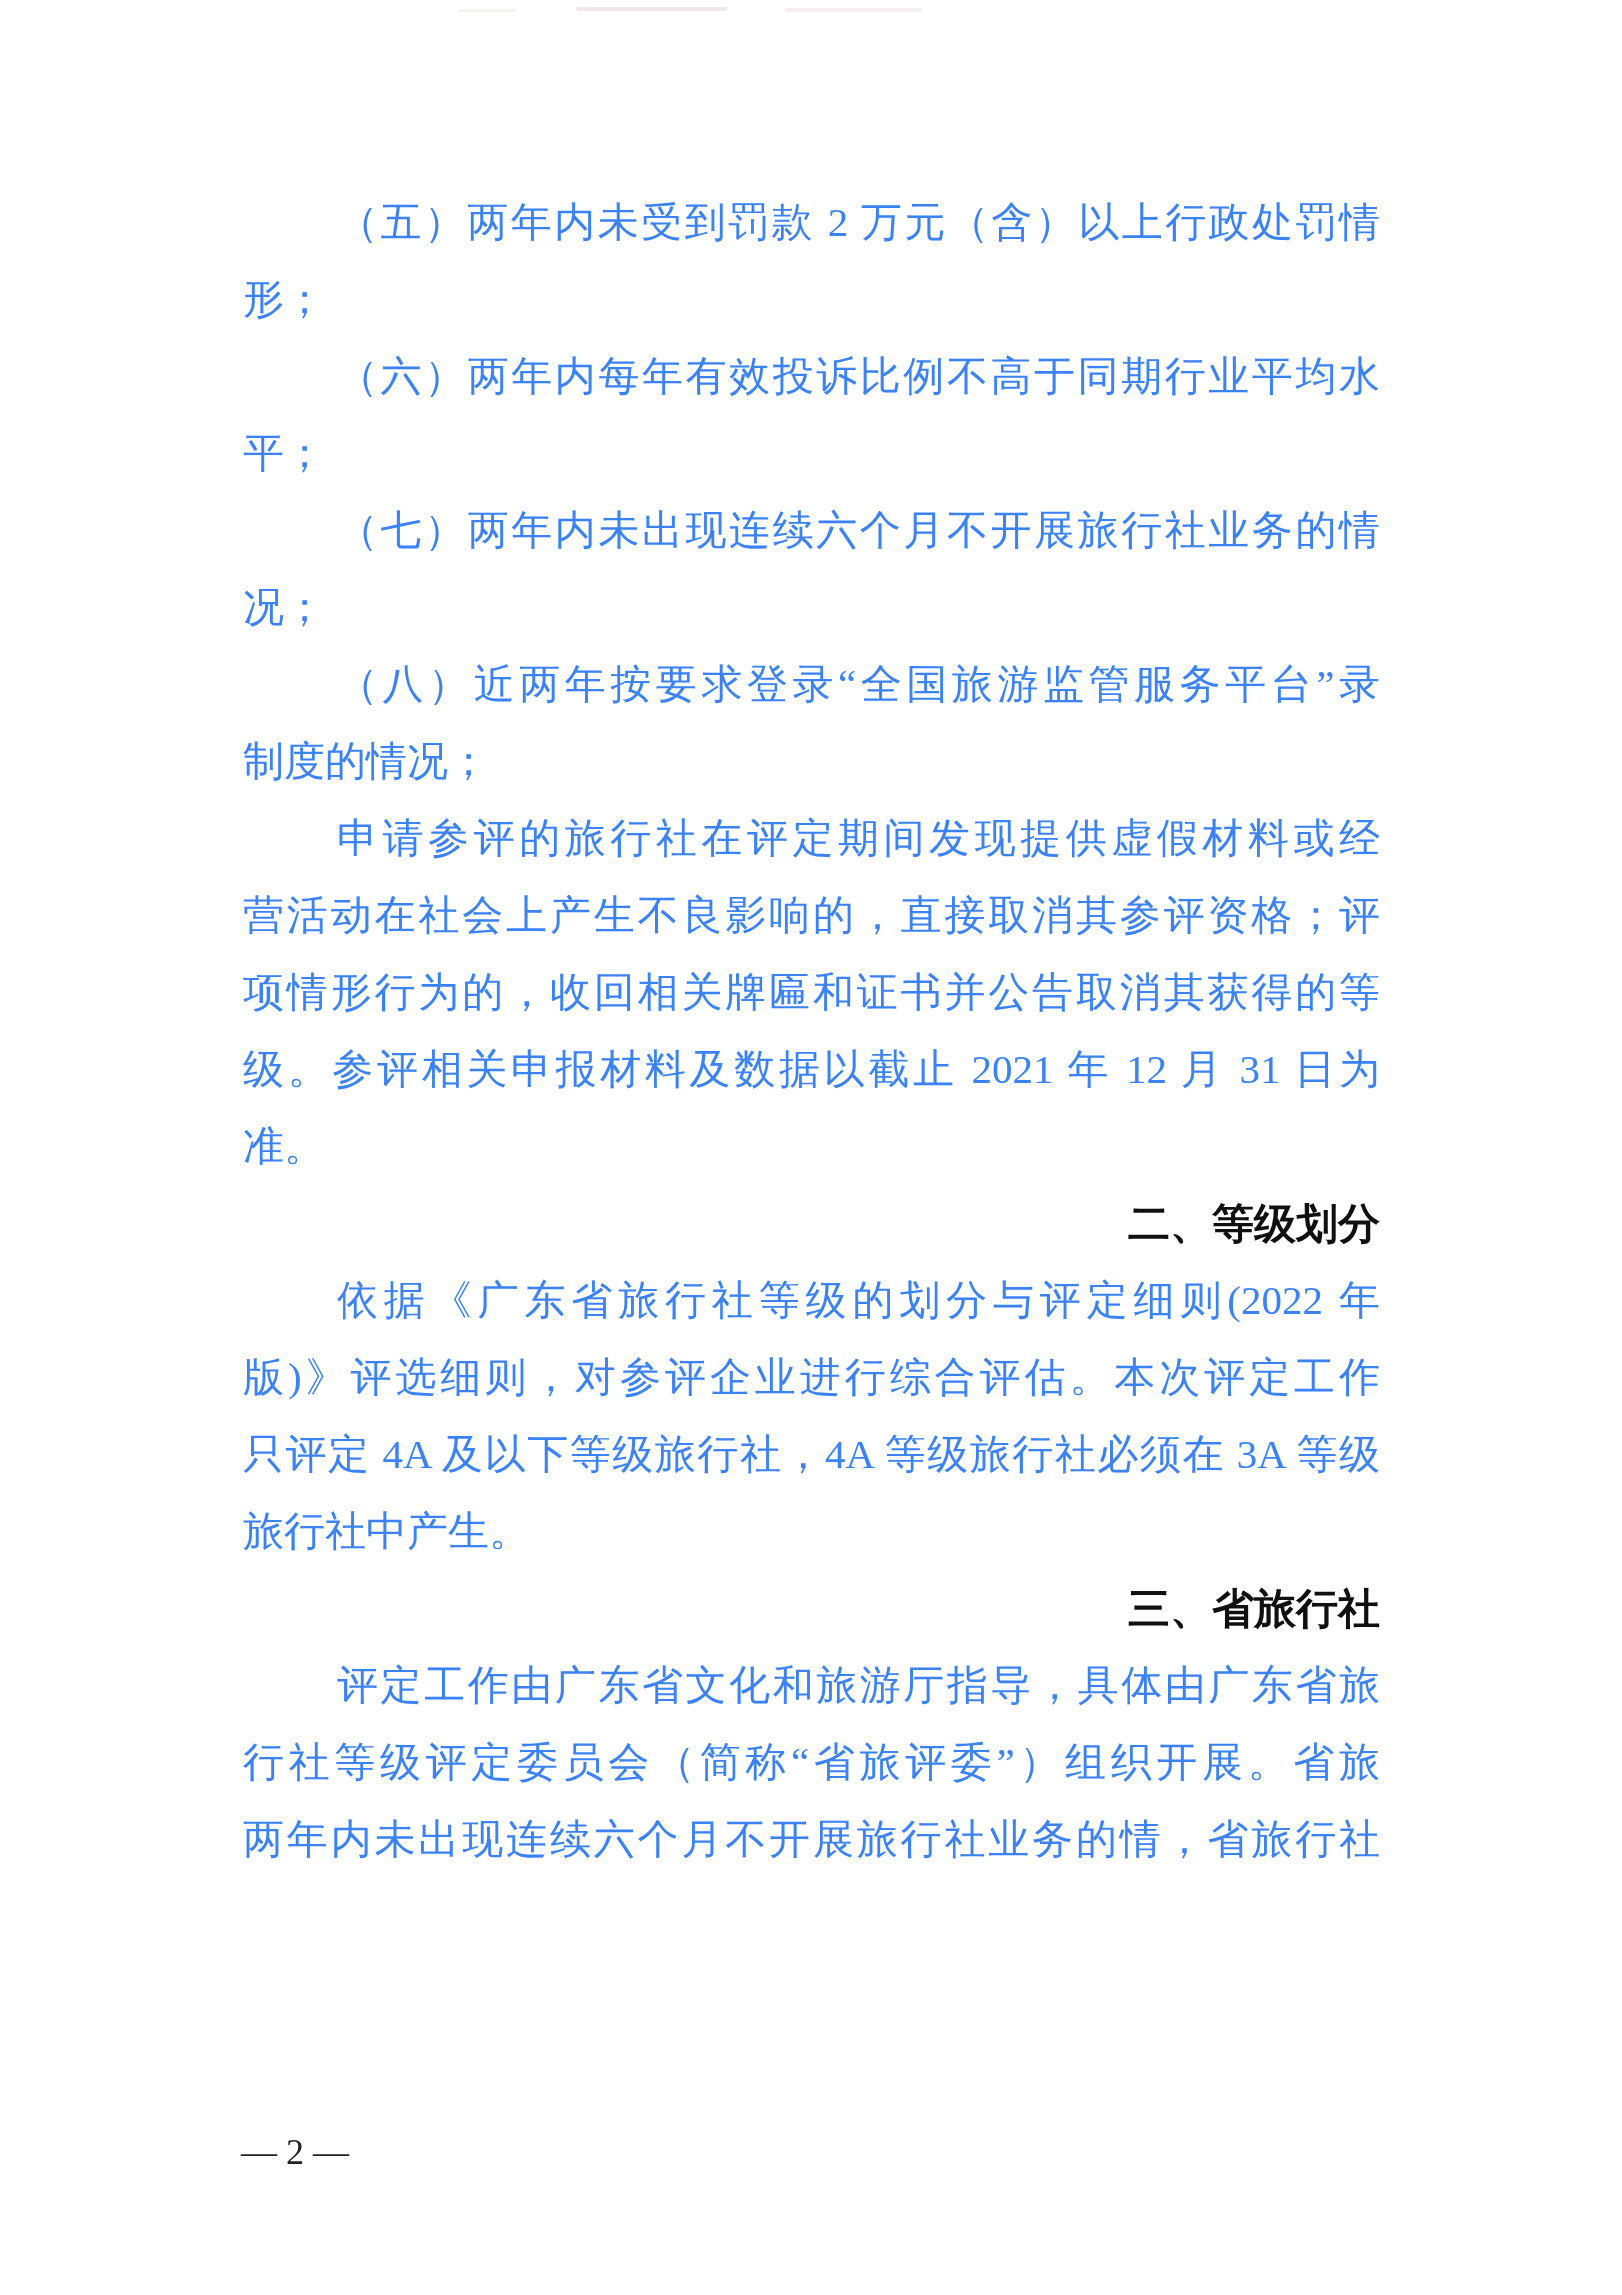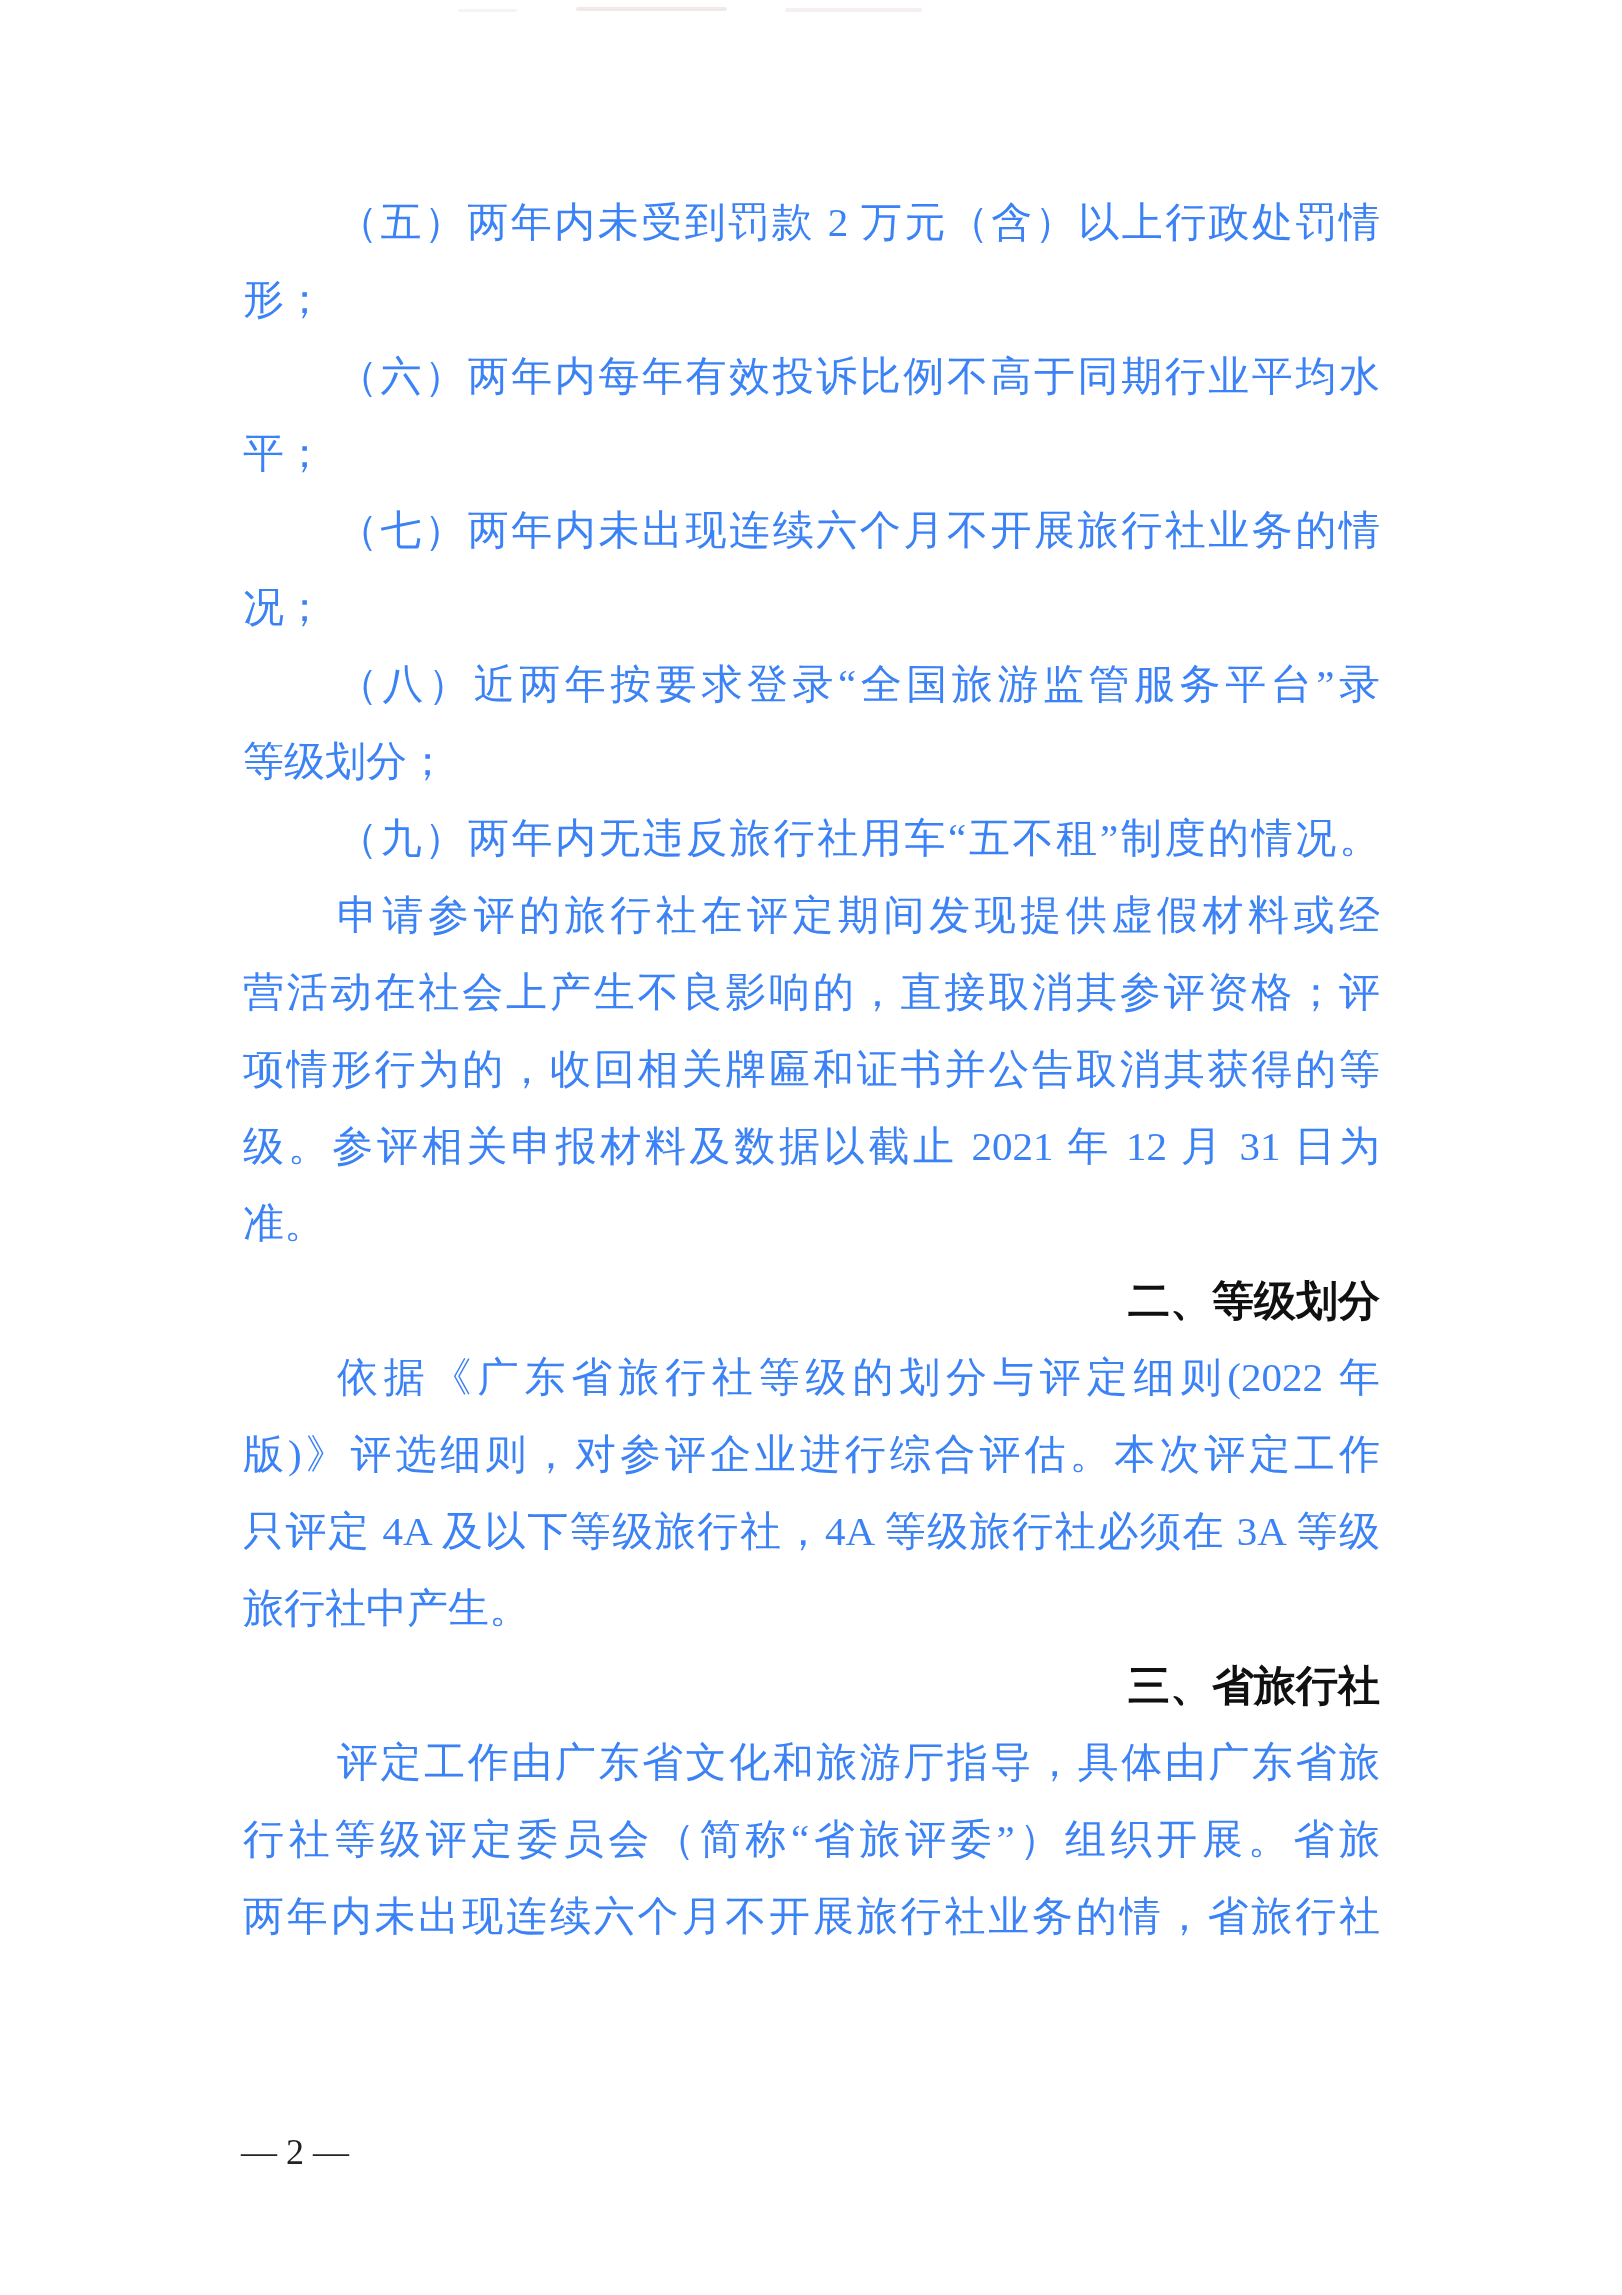--- a/index.html
+++ b/index.html
@@ -72,22 +72,21 @@
   <div class="scan-artifact artifact-3"></div>
 
   <div class="content">
     <div class="line justify indent">（五）两年内未受到罚款 2 万元（含）以上行政处罚情</div>
     <div class="line">形；</div>
     <div class="line justify indent">（六）两年内每年有效投诉比例不高于同期行业平均水</div>
     <div class="line">平；</div>
     <div class="line justify indent">（七）两年内未出现连续六个月不开展旅行社业务的情</div>
     <div class="line">况；</div>
     <div class="line justify indent">（八）近两年按要求登录“全国旅游监管服务平台”录</div>
-    <div class="line">等级划分；</div>
-    <div class="line justify indent">（九）两年内无违反旅行社用车“五不租”制度的情况。</div>
+    <div class="line">制度的情况；</div>
     <div class="line justify indent">申请参评的旅行社在评定期间发现提供虚假材料或经</div>
     <div class="line justify">营活动在社会上产生不良影响的，直接取消其参评资格；评</div>
     <div class="line justify">项情形行为的，收回相关牌匾和证书并公告取消其获得的等</div>
     <div class="line justify">级。参评相关申报材料及数据以截止 2021 年 12 月 31 日为</div>
     <div class="line">准。</div>
     <div class="line heading indent">二、等级划分</div>
     <div class="line justify indent">依据《广东省旅行社等级的划分与评定细则(2022 年</div>
     <div class="line justify">版)》评选细则，对参评企业进行综合评估。本次评定工作</div>
     <div class="line justify">只评定 4A 及以下等级旅行社，4A 等级旅行社必须在 3A 等级</div>
     <div class="line">旅行社中产生。</div>

